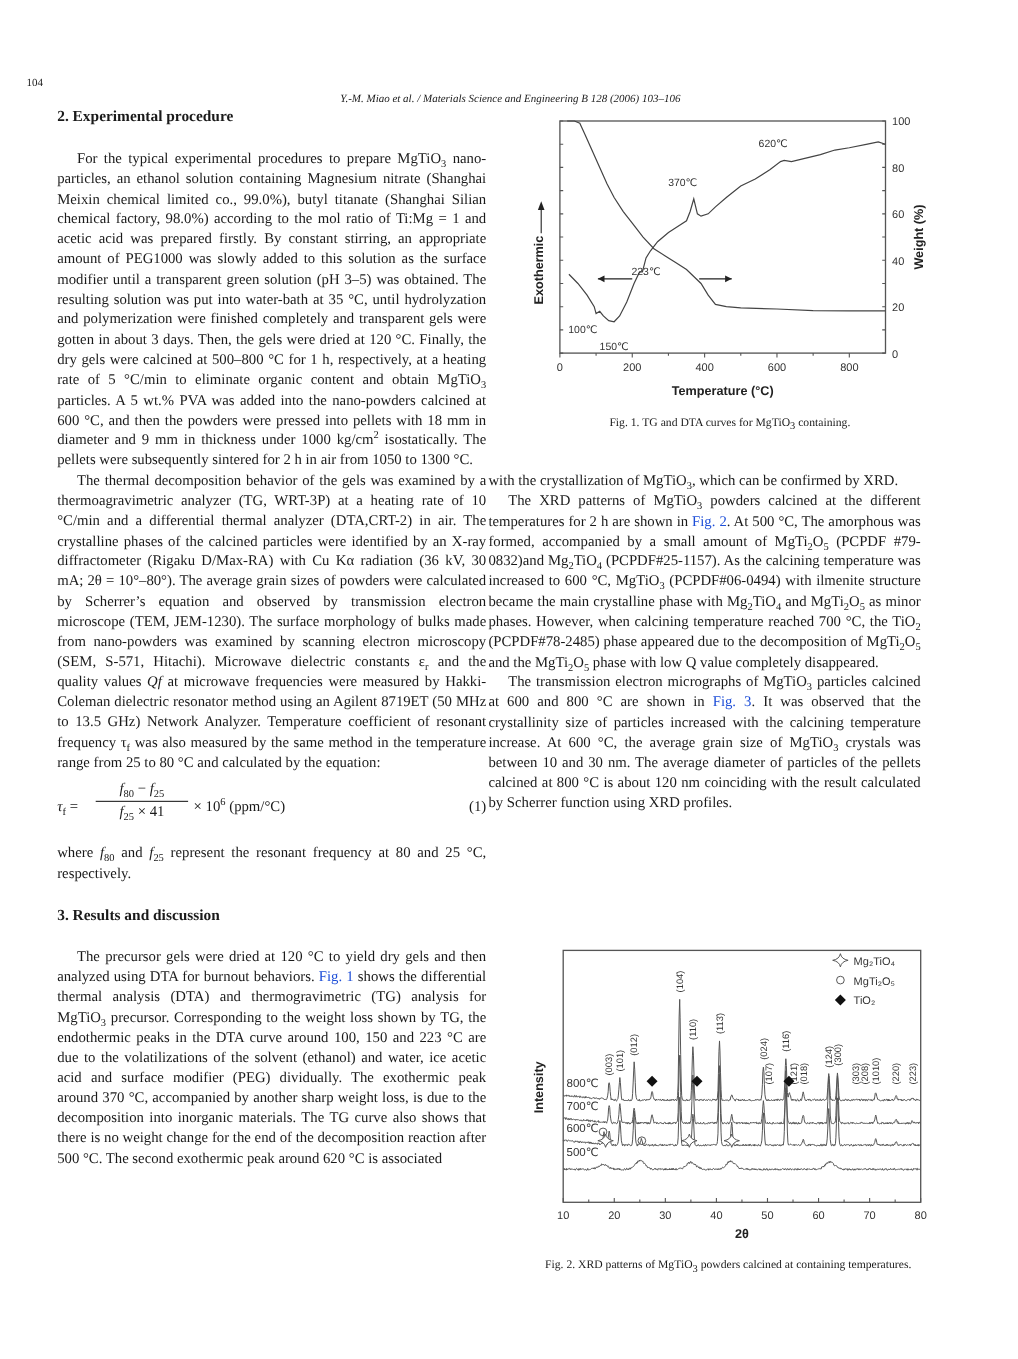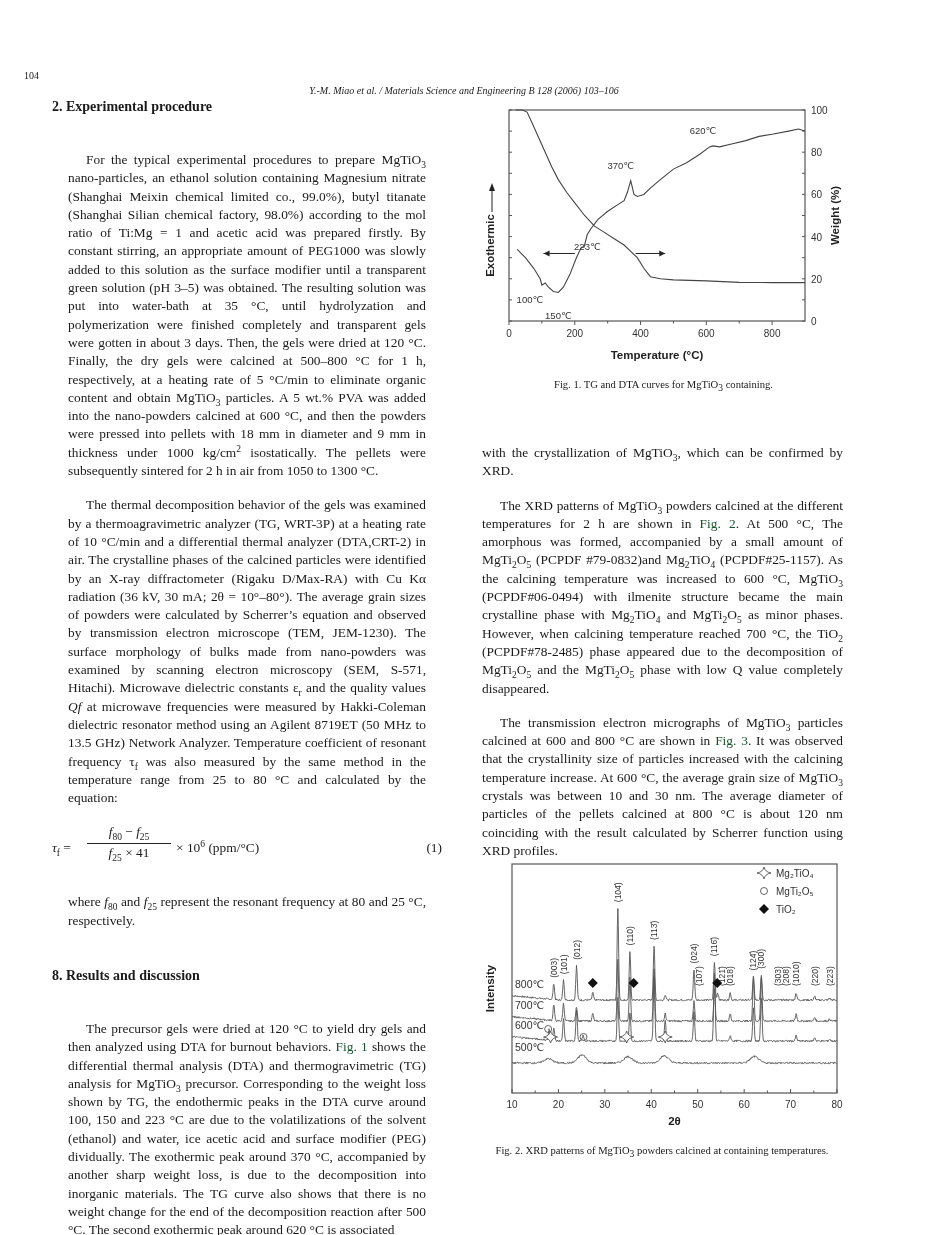--- a/index.html
+++ b/index.html
@@ -3,27 +3,27 @@
 <meta charset="utf-8">
 <style>
   html, body { margin: 0; padding: 0; background: #ffffff; }
   body { width: 925px; height: 1235px; position: relative; overflow: hidden;
          font-family: "Liberation Serif", "DejaVu Serif", serif; color: #1a1a1a; }
   .runhead { position: absolute; top: 70px; left: 24px; width: 880px; height: 16px; font-size: 10px; }
   .runhead .pg { position: absolute; left: 0; top: 0; }
   .runhead .jr { position: absolute; left: 0; width: 100%; text-align: center; font-style: italic; top: 0; margin-top: 15px; }
   .col { position: absolute; font-size: 13.4px; line-height: 18.3px; text-align: justify; }
   .col-left { left: 52px; top: 98px; width: 390px; }
-  .col-right { left: 466px; top: 428px; width: 393px; }
-  .col p { margin: 16px; text-indent: 18px; font-family: Liberation Serif, serif; }
+  .col-right { left: 444px; top: 428px; width: 393px; }
+  .col p { margin: 0; text-indent: 18px; font-family: Liberation Serif, serif; }
   .col p.noind { text-indent: 0; }
   h2.sec { font-size: 14px; font-weight: bold; margin: 0; line-height: 18px; }
   .gap-h { height: 19px; }
   .gap-sec { height: 21px; }
-  .link { color: #14532d; }
+  .link { color: #1d4ed8; }
   .eq { position: relative; height: 54px; margin: 6px 0 4px 0; font-style: normal; }
   .eq .lhs { position: absolute; left: 0; top: 16px; }
   .eq .frac { position: absolute; left: 35px; top: 0; text-align: center; width: 84px; }
   .eq .frac .num { border-bottom: 1px solid #222; padding-bottom: 1px; }
   .eq .rest { position: absolute; left: 124px; top: 16px; }
   .eq .no { position: absolute; right: 0; top: 16px; }
   i { font-style: italic; }
   sub, sup { font-size: 9.5px; line-height: 0; }
   .fig { position: absolute; }
   .fig svg text { font-family: "Liberation Sans", "DejaVu Sans", sans-serif; }
@@ -48,21 +48,21 @@
     <span class="frac">
       <div class="num"><i>f</i><sub>80</sub><span> − </span><i>f</i><sub>25</sub></div>
       <div class="den"><i>f</i><sub>25</sub><span> × 41</span></div>
     </span>
     <span class="rest"><span>× 10</span><sup>6</sup><span> (ppm/°C)</span></span>
     <span class="no">(1)</span>
   </div>
 
   <p class="noind"><span>where </span><i>f</i><sub>80</sub><span> and </span><i>f</i><sub>25</sub><span> represent the resonant frequency at 80 and 25 °C, respectively.</span></p>
   <div class="gap-sec"></div>
-  <h2 class="sec">8.  Results and discussion</h2>
+  <h2 class="sec">3.  Results and discussion</h2>
   <div class="gap-h"></div>
   <p><span>The precursor gels were dried at 120 °C to yield dry gels and then analyzed using DTA for burnout behaviors. </span><span class="link">Fig. 1</span><span> shows the differential thermal analysis (DTA) and thermogravimetric (TG) analysis for MgTiO</span><sub>3</sub><span> precursor. Corresponding to the weight loss shown by TG, the endothermic peaks in the DTA curve around 100, 150 and 223 °C are due to the volatilizations of the solvent (ethanol) and water, ice acetic acid and surface modifier (PEG) dividually. The exothermic peak around 370 °C, accompanied by another sharp weight loss, is due to the decomposition into inorganic materials. The TG curve also shows that there is no weight change for the end of the decomposition reaction after 500 °C. The second exothermic peak around 620 °C is associated</span></p>
 </div>
 
 <div class="fig" style="left:470px; top:95px;">
   <svg id="fig1svg" width="380" height="280">
       <rect x="39" y="15" width="296" height="211" fill="none" stroke="#555" stroke-width="1.2"></rect>
       <line x1="39" x2="39" y1="226" y2="230" stroke="#555"></line>
       <text x="39" y="242" font-size="10" text-anchor="middle" fill="#333">0</text>
       <line x1="104.77777777777777" x2="104.77777777777777" y1="226" y2="230" stroke="#555"></line>

